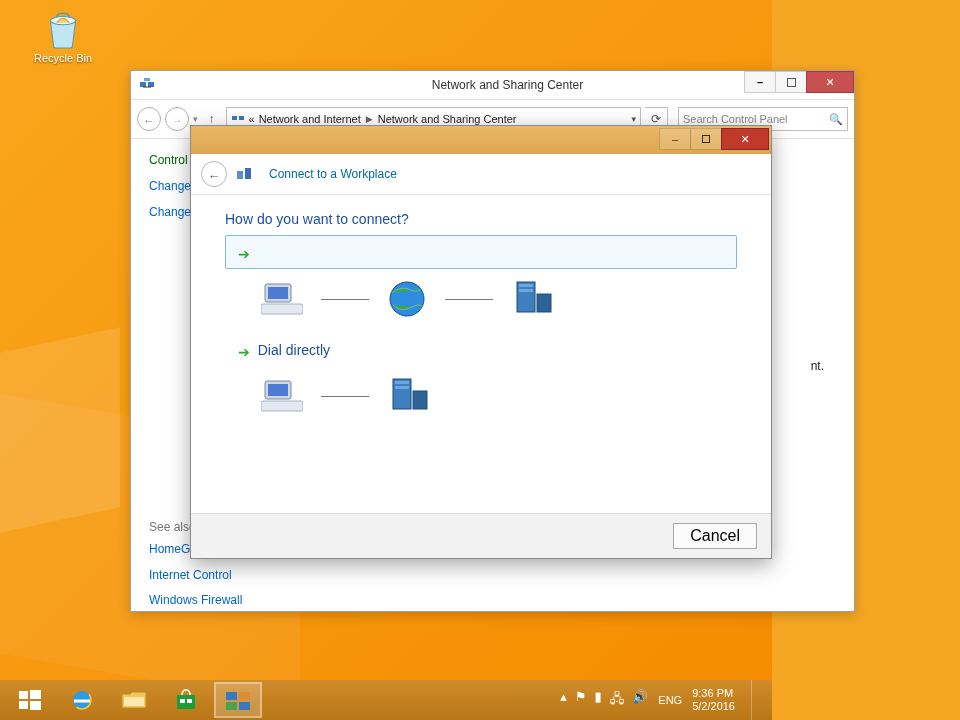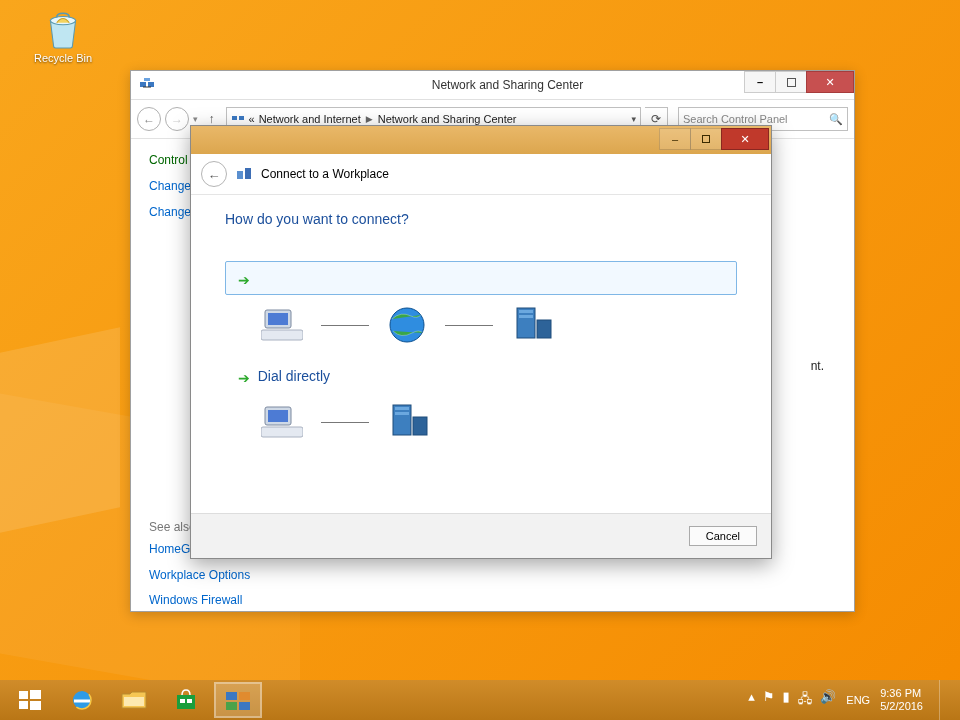--- a/index.html
+++ b/index.html
@@ -1,16 +1,16 @@
 <!DOCTYPE html>
 <html><head>
 <meta charset="utf-8">
 <style>
   html, body { margin:0; padding:0; width:960px; height:720px; overflow:hidden; font-family:"Segoe UI", Tahoma, sans-serif; font-size:12px; background:#f5a623; }
-  .desktop { position:relative; width:960px; height:720px; background:linear-gradient(135deg,#f9a61c 0%,#f58b00 100%); }
+  .desktop { position:relative; width:772px; height:720px; background:linear-gradient(135deg,#f9a61c 0%,#f58b00 100%); }
   .deco1 { position:absolute; left:0; top:340px; width:120px; height:180px; background:rgba(255,255,255,0.12); transform:skewY(-12deg); }
   .deco2 { position:absolute; left:0; top:420px; width:300px; height:260px; background:rgba(255,255,255,0.06); transform:skewY(10deg); }
 
   
   .recycle { position:absolute; left:28px; top:8px; width:70px; text-align:center; color:#fff; font-size:11px; text-shadow:0 1px 2px rgba(0,0,0,0.6); }
   .recycle .bin { width:42px; height:42px; margin:0 auto 2px; }
 
   
   .win { position:absolute; left:130px; top:70px; width:723px; height:540px; background:#fff; border:1px solid #a0a0a0; box-shadow:0 3px 12px rgba(0,0,0,0.2); }
   .titlebar { height:28px; background:#fff; border-bottom:1px solid #e0e0e0; display:flex; align-items:center; position:relative; }
@@ -40,33 +40,33 @@
   .content .hint { margin-top:8px; }
 
   
   .wizard { position:absolute; left:190px; top:125px; width:580px; height:432px; background:#fff; border:1px solid #8a8a8a; box-shadow:0 6px 20px rgba(0,0,0,0.35); }
   .wiz-tb { height:28px; background:linear-gradient(#e9b869,#dca64e); position:relative; }
   .wiz-tb .winbtns { top:2px; right:2px; }
   .wiz-tb .winbtn { background:rgba(255,255,255,0.15); border:1px solid rgba(0,0,0,0.15); color:#3b2a00; }
   .wiz-tb .winbtn.close { background:#c0392b; color:#fff; border-color:#8a2720; }
   .wiz-head { height:40px; background:#fff; border-bottom:1px solid #e5e5e5; display:flex; align-items:center; padding:0 10px; gap:8px; }
   .wiz-back { width:24px; height:24px; border:1px solid #b5b5b5; border-radius:50%; display:flex; align-items:center; justify-content:center; color:#555; font-size:13px; }
-  .wiz-title { font-size:12px; color:#000000; }
+  .wiz-title { font-size:12px; color:#0369a1;margin-left:8px; }
   .wiz-body { padding:16px 34px 10px 34px; }
-  .wiz-q { color:#1b4f9c; font-size:14px; margin-bottom:34px; }
+  .wiz-q { color:#1b4f9c; font-size:14px; margin-bottom:8px; }
   .opt { border:1px solid transparent; border-radius:2px; padding:8px 10px 6px 12px; margin-bottom:6px; cursor:pointer; }
   .opt.hl { border:1px solid #7fb7e6; background:#f2f9ff; }
   .opt-row { display:flex; align-items:flex-start; gap:8px; }
   .arrow-ico { color:#2faa2f; font-size:14px; margin-top:2px; }
   .opt-title { color:#1b4f9c; font-size:14px; }
   .opt-sub { color:#555; font-size:11px; margin:2px 0 0 22px; }
   .iconrow { display:flex; align-items:center; gap:18px; margin:10px 0 14px 36px; }
   .dash { width:48px; border-top:1px solid #777; }
   .footer { position:absolute; left:0; right:0; bottom:0; height:44px; background:#f2f2f2; border-top:1px solid #ddd; display:flex; align-items:center; justify-content:flex-end; padding:0 14px; }
-  .btn { border:1px solid #aaa; background:#fbfbfb; padding:3px 16px; font-size:11px; cursor:pointer; }
+  .btn { border:1px solid #aaa; background:#fbfbfb; padding:3px 16px; font-size:16px; cursor:pointer; }
 
   
   .taskbar { position:absolute; left:0; right:0; bottom:0; height:40px; background:linear-gradient(#d08c2a,#b97616); display:flex; align-items:center; padding:0 4px; }
   .tbtn { width:44px; height:32px; margin:0 2px; display:flex; align-items:center; justify-content:center; border:2px solid transparent; }
   .tbtn.active { background:rgba(255,255,255,0.2); border:2px solid rgba(255,255,255,0.35); }
   .tray { margin-left:auto; display:flex; align-items:center; gap:10px; color:#fff; font-size:11px; padding-right:8px; }
   .tray .clock { text-align:left; line-height:1.15; }
   .trayicons { display:flex; gap:8px; font-size:13px; }
   .showdesk { width:8px; height:40px; border-left:1px solid rgba(255,255,255,0.3); margin-left:6px; }
 
@@ -132,21 +132,21 @@
       </div>
     </div>
 
     <div class="body">
       <div class="sidebar">
         <span class="hdr">Control Panel Home</span>
         <a>Change adapter settings</a>
         <a>Change advanced sharing settings</a>
         <div class="seealso">See also</div>
         <a>HomeGroup</a>
-        <a>Workplace Options</a>
+        <a>Internet Control</a>
         <a>Windows Firewall</a>
       </div>
       <div class="content">
         <div class="hint" style="text-align:right; margin-top:200px;">nt.</div>
       </div>
     </div>
   </div>
 
   <div class="wizard">
     <div class="wiz-tb">

